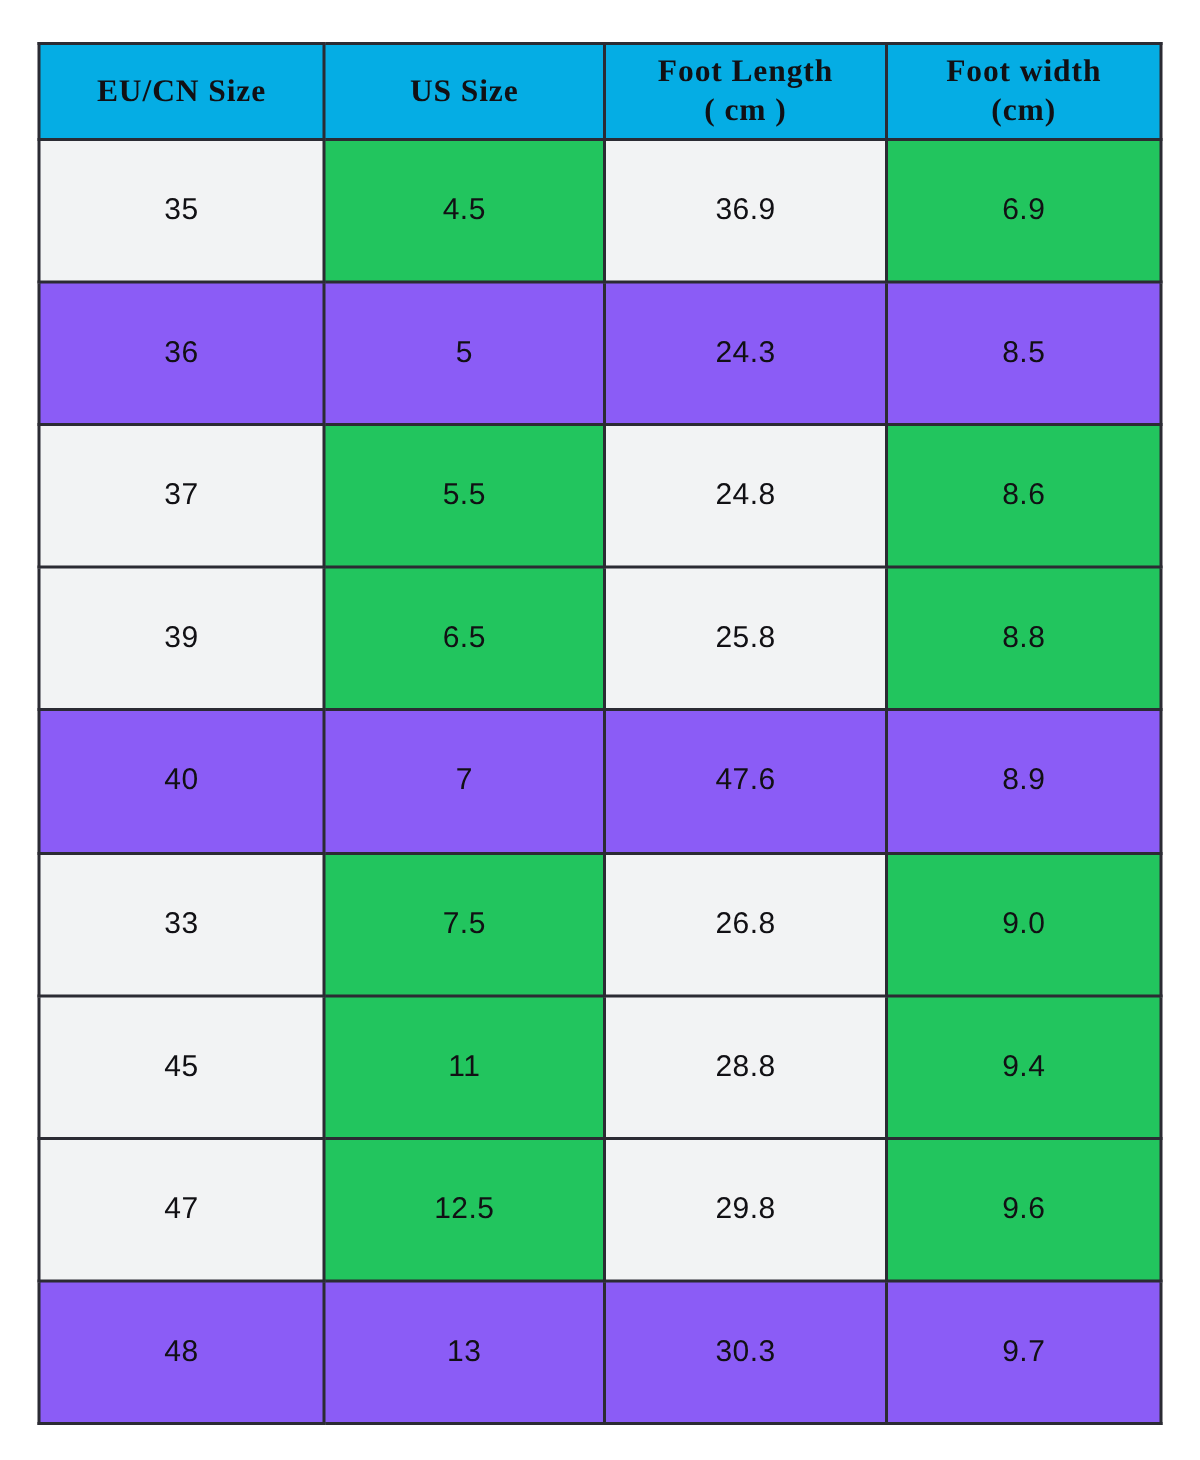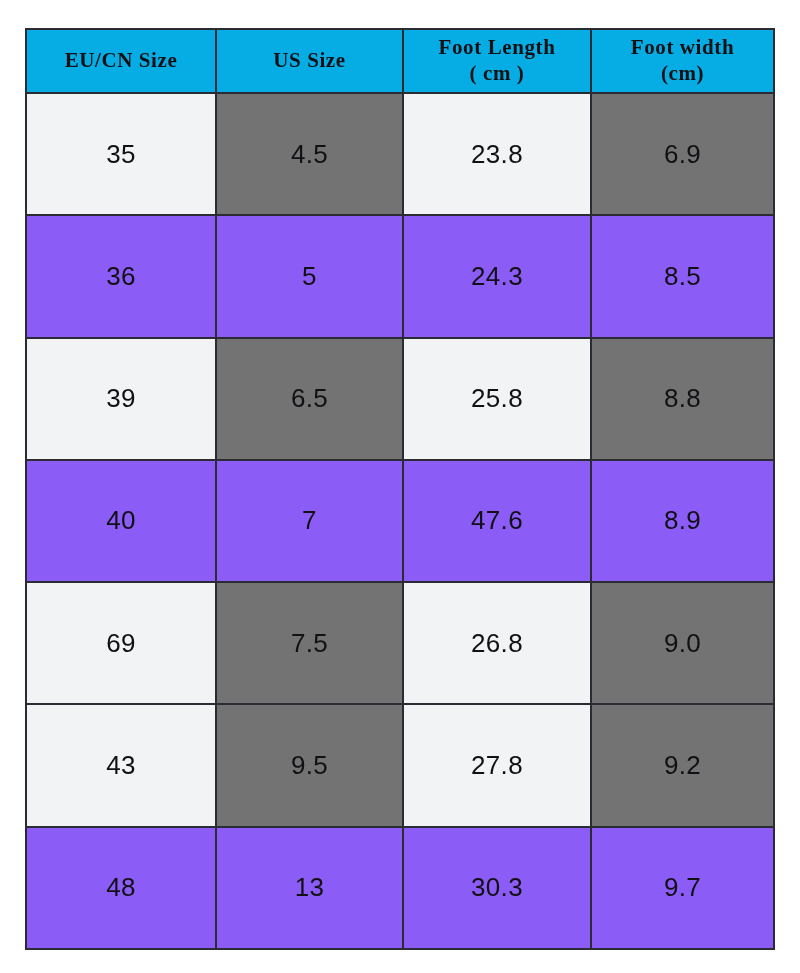--- a/index.html
+++ b/index.html
@@ -55,27 +55,27 @@
     letter-spacing: 0.6px;
     line-height: 1.22;
     white-space: pre-line;
   }
 
   
   table.size-chart tbody td {
     height: 61.5px;
     font-family: "Liberation Sans", sans-serif;
     font-weight: normal;
-    font-size: 26px;
+    font-size: 20px;
     letter-spacing: 0.3px;
   }
 
   
   tr.row-light td.col-a { background: #f2f3f4; }
-  tr.row-light td.col-b { background: #737373; }
+  tr.row-light td.col-b { background: #22c55e; }
 
   
   tr.row-blue td { background: #8b5cf6; }
 </style>
 </head>
 <body>
 
 <div id="size-chart-wrap">
   <table class="size-chart">
     <colgroup>
@@ -91,52 +91,64 @@
         <th>Foot Length
 ( cm )</th>
         <th>Foot width
 (cm)</th>
       </tr>
     </thead>
     <tbody id="chart-body">
         <tr class="row-light">
           <td class="col-a">35</td>
           <td class="col-b">4.5</td>
-          <td class="col-a">23.8</td>
+          <td class="col-a">36.9</td>
           <td class="col-b">6.9</td>
         </tr>
         <tr class="row-blue">
           <td class="col-a">36</td>
           <td class="col-b">5</td>
           <td class="col-a">24.3</td>
           <td class="col-b">8.5</td>
+        </tr>
+        <tr class="row-light">
+          <td class="col-a">37</td>
+          <td class="col-b">5.5</td>
+          <td class="col-a">24.8</td>
+          <td class="col-b">8.6</td>
         </tr>
         <tr class="row-light">
           <td class="col-a">39</td>
           <td class="col-b">6.5</td>
           <td class="col-a">25.8</td>
           <td class="col-b">8.8</td>
         </tr>
         <tr class="row-blue">
           <td class="col-a">40</td>
           <td class="col-b">7</td>
           <td class="col-a">47.6</td>
           <td class="col-b">8.9</td>
         </tr>
         <tr class="row-light">
-          <td class="col-a">69</td>
+          <td class="col-a">33</td>
           <td class="col-b">7.5</td>
           <td class="col-a">26.8</td>
           <td class="col-b">9.0</td>
         </tr>
         <tr class="row-light">
-          <td class="col-a">43</td>
-          <td class="col-b">9.5</td>
-          <td class="col-a">27.8</td>
-          <td class="col-b">9.2</td>
+          <td class="col-a">45</td>
+          <td class="col-b">11</td>
+          <td class="col-a">28.8</td>
+          <td class="col-b">9.4</td>
+        </tr>
+        <tr class="row-light">
+          <td class="col-a">47</td>
+          <td class="col-b">12.5</td>
+          <td class="col-a">29.8</td>
+          <td class="col-b">9.6</td>
         </tr>
         <tr class="row-blue">
           <td class="col-a">48</td>
           <td class="col-b">13</td>
           <td class="col-a">30.3</td>
           <td class="col-b">9.7</td>
         </tr>
       </tbody>
   </table>
 </div>

